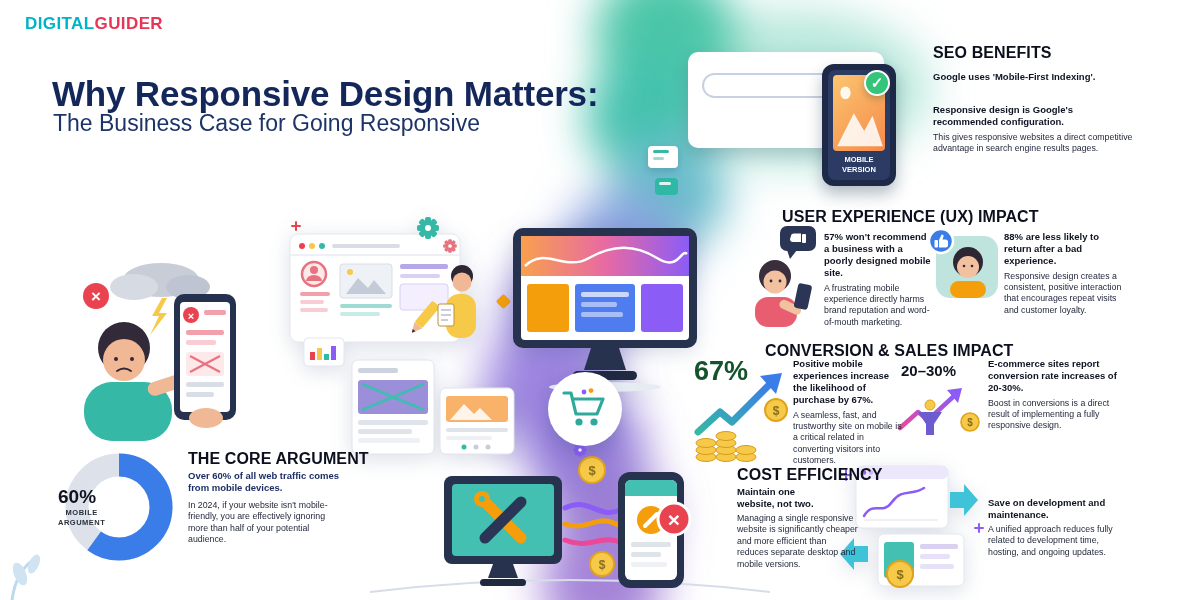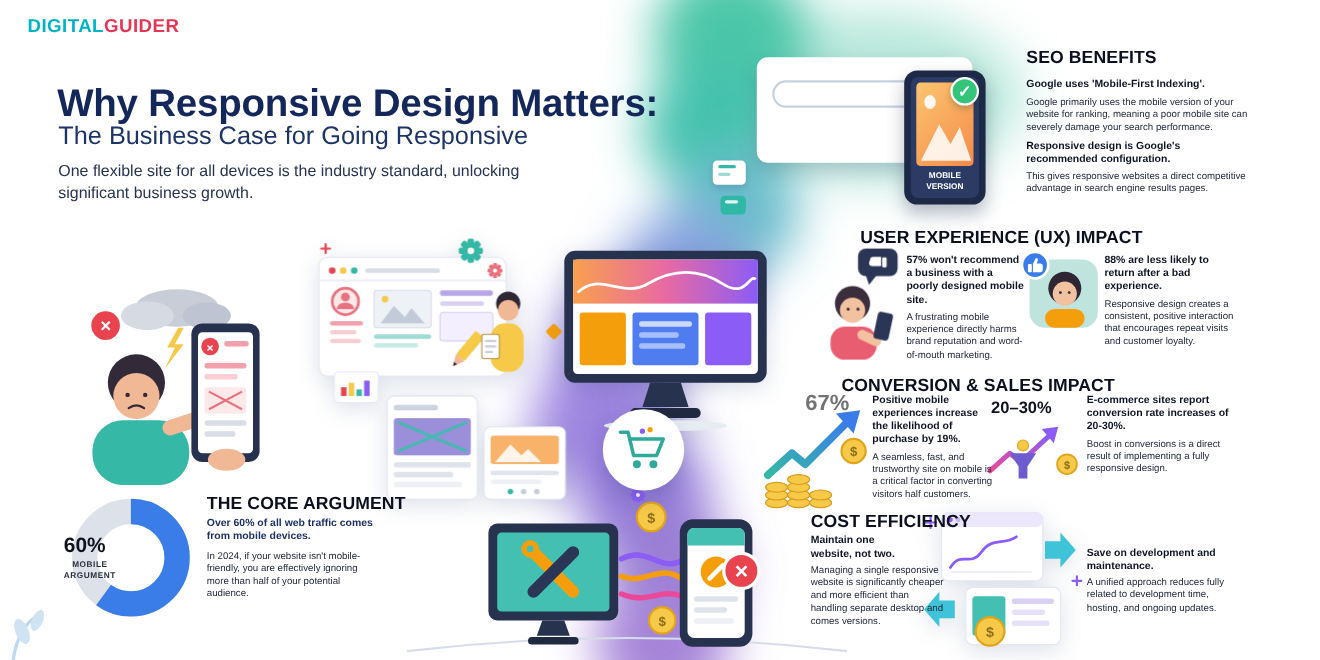--- a/index.html
+++ b/index.html
@@ -74,21 +74,20 @@
       <circle cx="585" cy="450" r="60" fill="#9179d8"></circle>
       <circle cx="610" cy="520" r="58" fill="#9a7ed4"></circle>
       <circle cx="602" cy="586" r="60" fill="#a584d8"></circle>
     </g>
   </svg>
 
   <div class="abs logo" style="left:25px;top:14px"><span class="d">DIGITAL</span><span class="g">GUIDER</span></div>
 
   <h1 class="abs h1" style="left:52px;top:74px">Why Responsive Design Matters:</h1>
   <div class="abs h2" style="left:53px;top:110px">The Business Case for Going Responsive</div>
-  <p class="abs sub" style="left:53px;top:147px">One flexible site for all devices is the industry standard, unlocking significant business growth.</p>
 
   <div class="abs google-card" style="left:688px;top:52px">
     <div class="g-search">
       <svg class="abs" style="right:6px;top:2px" width="18" height="18" viewBox="0 0 18 18">
         <circle cx="8" cy="8" r="5" fill="none" stroke="#4285F4" stroke-width="2.4"></circle>
         <line x1="12" y1="12" x2="16" y2="16" stroke="#4285F4" stroke-width="2.6" stroke-linecap="round"></line>
       </svg>
     </div>
   </div>
 
@@ -101,22 +100,21 @@
         </svg>
       </div>
       <div class="phone-label">MOBILE VERSION</div>
     </div>
   </div>
   <div class="abs check-badge" style="left:864px;top:70px">✓</div>
 
   <div class="col" style="left:933px;top:44px;width:205px">
     <div class="sec-h" style="position:static">SEO BENEFITS</div>
     <div class="b" style="margin-top:9px">Google uses 'Mobile-First Indexing'.</div>
-    <div class="t">Google primarily uses the mobile version of your website for ranking, meaning a poor mobile site can severely damage your search performance.</div>
-    <div class="b" style="margin-top:6px">Responsive design is Google's recommended configuration.</div>
+    <div class="b" style="margin-top:21px">Responsive design is Google's recommended configuration.</div>
     <div class="t">This gives responsive websites a direct competitive advantage in search engine results pages.</div>
   </div>
 
   <div class="abs sec-h" style="left:782px;top:208px">USER EXPERIENCE (UX) IMPACT</div>
 
   <svg class="abs z3" style="left:752px;top:226px" width="70" height="102" viewBox="0 0 70 102">
     <g>
       <rect x="28" y="0" width="36" height="25" rx="7" fill="#2b3556"></rect>
       <polygon points="35,24 45,24 38,33" fill="#2b3556"></polygon>
       <g fill="#ffffff" transform="rotate(180 46 12.5)">
@@ -177,25 +175,25 @@
         <ellipse cx="16" cy="96" rx="10" ry="4.5"></ellipse>
         <ellipse cx="16" cy="89" rx="10" ry="4.5"></ellipse>
       <ellipse cx="36" cy="103" rx="10" ry="4.5"></ellipse>
         <ellipse cx="36" cy="96" rx="10" ry="4.5"></ellipse>
         <ellipse cx="36" cy="89" rx="10" ry="4.5"></ellipse>
         <ellipse cx="36" cy="82" rx="10" ry="4.5"></ellipse>
       <ellipse cx="56" cy="103" rx="10" ry="4.5"></ellipse>
         <ellipse cx="56" cy="96" rx="10" ry="4.5"></ellipse>
     </g>
   </svg>
-  <div class="abs z5" style="left:732px;top:356px;font-size:20px;font-weight:800;color:#737373">67%</div>
+  <div class="abs z5" style="left:694px;top:356px;font-size:27px;font-weight:800;color:#14532d">67%</div>
 
   <div class="col" style="left:793px;top:358px;width:112px">
-    <div class="b">Positive mobile experiences increase the likelihood of purchase by 19%.</div>
-    <div class="t">A seamless, fast, and trustworthy site on mobile is a critical factor in converting visitors half customers.</div>
+    <div class="b">Positive mobile experiences increase the likelihood of purchase by 67%.</div>
+    <div class="t">A seamless, fast, and trustworthy site on mobile is a critical related in converting visitors into customers.</div>
   </div>
 
   <div class="abs z5" style="left:901px;top:362px;font-size:15px;font-weight:800;color:#0f1320">20–30%</div>
 
   <svg class="abs z3" style="left:896px;top:380px" width="88" height="60" viewBox="0 0 88 60">
     <defs>
       <linearGradient id="pgrad" x1="0" y1="1" x2="1" y2="0">
         <stop offset="0" stop-color="#ec4899"></stop>
           <stop offset="1" stop-color="#8b5cf6"></stop>
       </linearGradient>
@@ -213,21 +211,21 @@
   <div class="col" style="left:988px;top:358px;width:130px">
     <div class="b">E-commerce sites report conversion rate increases of 20-30%.</div>
     <div class="t">Boost in conversions is a direct result of implementing a fully responsive design.</div>
   </div>
 
   <div class="abs sec-h" style="left:737px;top:466px">COST EFFICIENCY</div>
   <div class="col" style="left:737px;top:486px;width:92px">
     <div class="b">Maintain one website, not two.</div>
   </div>
   <div class="col" style="left:737px;top:513px;width:122px">
-    <div class="t" style="margin-top:0">Managing a single responsive website is significantly cheaper and more efficient than handling separate desktop and comes versions.</div>
+    <div class="t" style="margin-top:0">Managing a single responsive website is significantly cheaper and more efficient than reduces separate desktop and mobile versions.</div>
   </div>
 
   <svg class="abs z3 shadowed" style="left:838px;top:458px" width="150" height="135" viewBox="0 0 150 135">
     <polygon points="30,88 16,88 16,80 2,96 16,112 16,104 30,104" fill="#3fc3d8"></polygon>
     <g>
       <rect x="18" y="8" width="92" height="62" rx="6" fill="#ffffff" stroke="#e3e7ef"></rect>
       <rect x="18" y="8" width="92" height="13" rx="6" fill="#ece7fb"></rect>
       <circle cx="26" cy="14.5" r="2.2" fill="#8b5cf6"></circle>
         <circle cx="33" cy="14.5" r="2.2" fill="#c4b5fd"></circle>
       <path d="M26,58 C36,42 44,58 54,44 S74,38 86,30" fill="none" stroke="#8b5cf6" stroke-width="2.5" stroke-linecap="round"></path>

